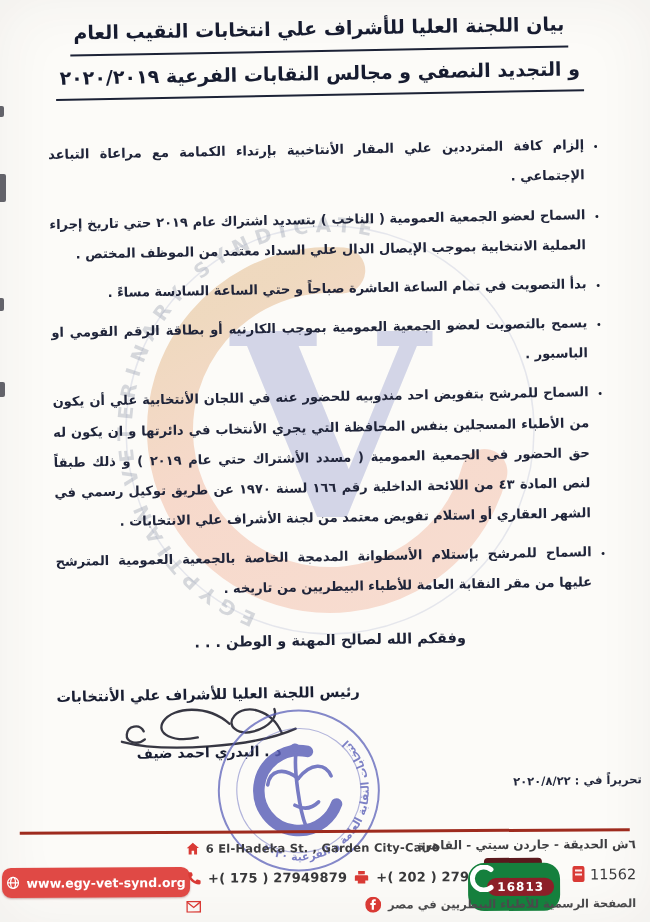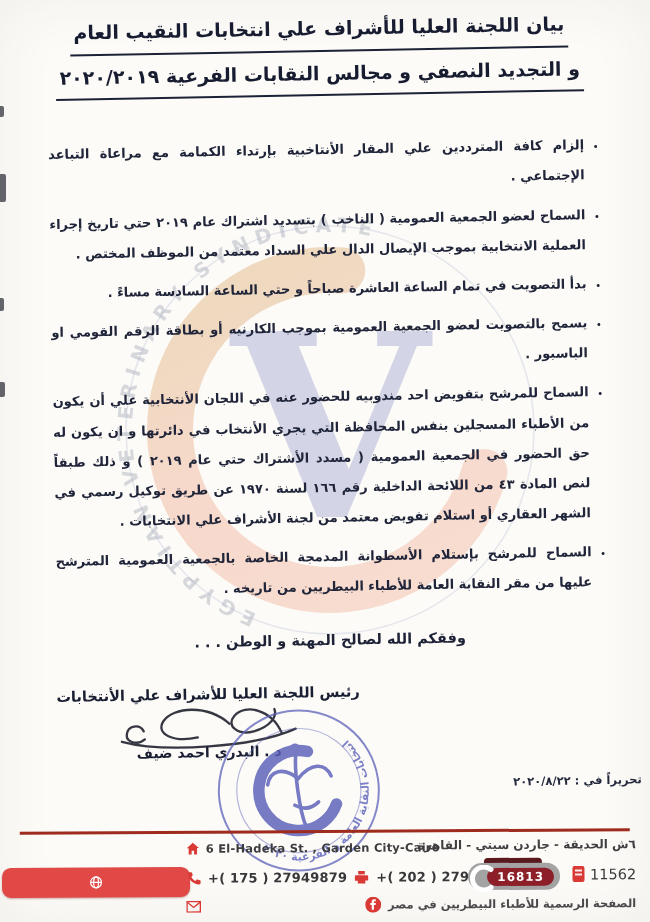--- a/index.html
+++ b/index.html
@@ -42,21 +42,21 @@
   .addr-en{position:absolute;left:186px;top:15px;display:flex;align-items:center;gap:6px;
     font-size:11.5px;font-weight:700;color:#3c3c3e;letter-spacing:.2px;}
   .addr-ar{position:absolute;right:14px;top:13px;direction:rtl;font-size:12px;font-weight:700;color:#3f3f42;}
   .www-pill{position:absolute;left:2px;top:40px;width:188px;height:30px;background:#e04945;border-radius:9px;
     display:flex;align-items:center;justify-content:center;gap:6px;color:#fff;font-size:12.5px;font-weight:700;
     box-shadow:0 1px 2px rgba(120,20,20,.35);}
   .phones{position:absolute;left:186px;top:44px;display:flex;align-items:center;gap:7px;
     font-size:13px;font-weight:700;color:#38383a;letter-spacing:.2px;}
   .hotline{position:absolute;left:468px;top:38px;width:92px;height:31px;}
   .hotline .strip{position:absolute;left:16px;top:-5px;width:58px;height:9px;background:#5a191d;border-radius:4px;}
-  .hotline .pill{position:absolute;left:0;top:0;width:92px;height:27px;background:#a3a3a3;border-radius:16px;
+  .hotline .pill{position:absolute;left:0;top:0;width:92px;height:48px;background:#15803d;border-radius:16px;
     display:flex;align-items:center;justify-content:flex-end;padding-right:6px;box-sizing:border-box;text-align:right;}
   .hotline .handset{position:absolute;left:2px;top:2px;}
   .hotline .num{background:#8c1f28;border-radius:9px;color:#fff;font-size:12px;font-weight:700;
     padding:2px 10px;letter-spacing:1px;}
   .shortcode{position:absolute;left:572px;top:41px;display:flex;align-items:center;gap:5px;
     font-size:14.5px;font-weight:400;color:#3a3a3c;}
   .email-row{position:absolute;left:186px;top:74px;display:flex;align-items:center;gap:6px;
     font-size:12.5px;font-weight:700;color:#3c3c3e;}
   .fb-row{position:absolute;right:14px;top:71px;display:flex;align-items:center;gap:7px;
     font-size:11.5px;font-weight:700;color:#4a4a4c;}
@@ -165,20 +165,21 @@
     <div class="addr-ar">٦ش الحديقة - جاردن سيتي - القاهرة</div>
 
     <div class="www-pill">
       <svg width="14" height="14" viewBox="0 0 16 16">
         <g fill="none" stroke="#fff" stroke-width="1.4">
           <circle cx="8" cy="8" r="6.2"></circle>
           <ellipse cx="8" cy="8" rx="2.8" ry="6.2"></ellipse>
           <path d="M1.8 8 H14.2"></path>
         </g>
       </svg>
+      <span>www.egy-vet-synd.org</span>
     </div>
 
     <div class="phones">
       <svg width="15" height="15" viewBox="0 0 17 17">
         <path d="M4 1.5 C3.2 1.5 2.5 2.2 2.5 3 C2.5 9.9 8.1 15.5 15 15.5 C15.8 15.5 16.5 14.8 16.5 14 V11.7 C16.5 11.2 16.2 10.8 15.7 10.7 L12.9 10 C12.5 9.9 12.1 10 11.9 10.3 L10.6 11.6 C8.6 10.5 7 8.9 6 6.9 L7.3 5.6 C7.5 5.4 7.6 5 7.5 4.6 L6.8 2.3 C6.7 1.8 6.3 1.5 5.8 1.5 Z" fill="#d93a35"></path>
       </svg>
       <span>+( 175 ) 27949879</span>
       <svg width="15" height="15" viewBox="0 0 18 18">
         <g fill="#d93a35">
           <rect x="5" y="1.5" width="8" height="4"></rect>

